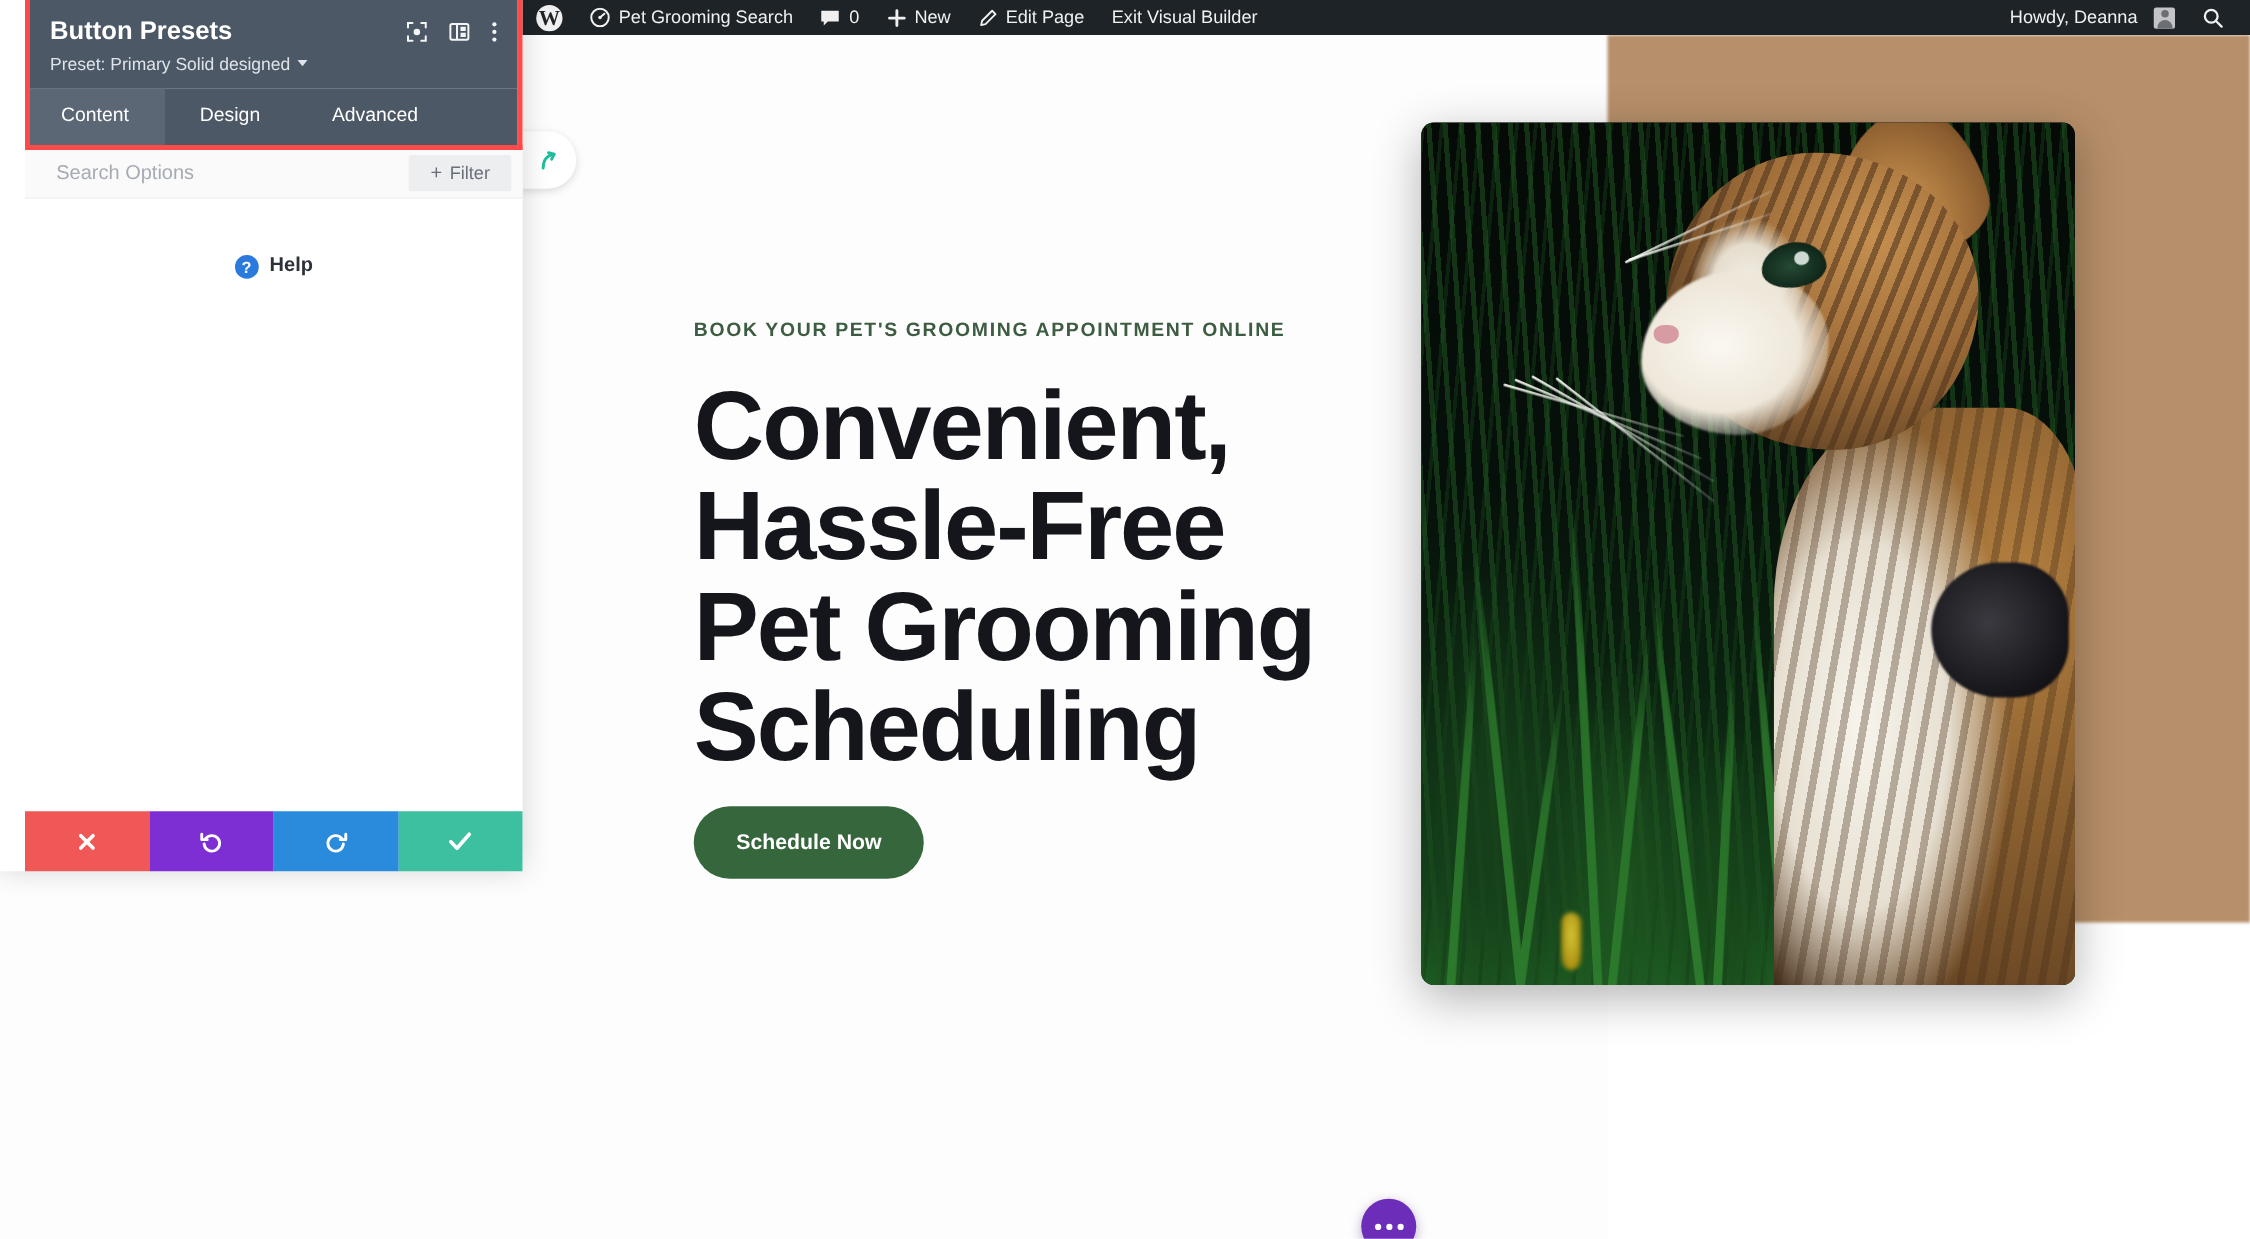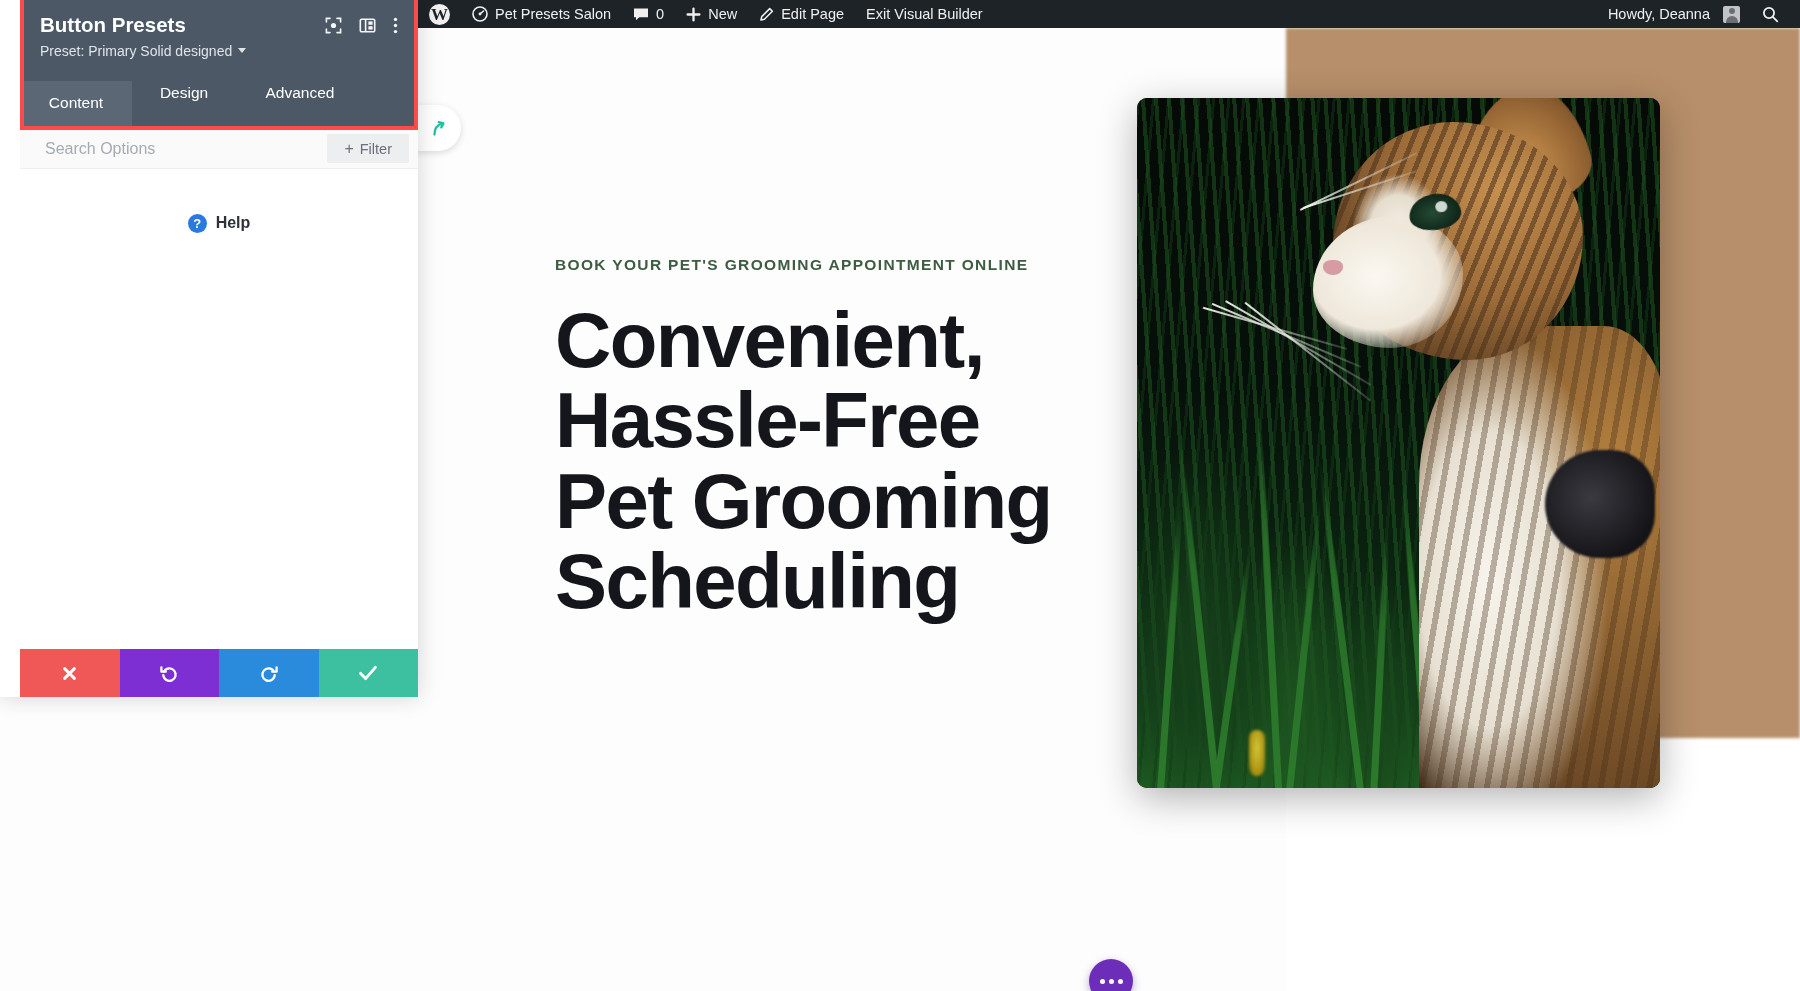--- a/index.html
+++ b/index.html
@@ -397,21 +397,21 @@
     background: #4c5866;
   }
   .tab {
     padding: 13px 0 14px;
     font-size: 15.5px;
     color: #ffffff;
     text-align: center;
     cursor: pointer;
     flex: 0 0 auto;
   }
-  .tab:nth-child(1) { width: 112px; margin-top: 10px; }
+  .tab:nth-child(1) { width: 112px; }
   .tab:nth-child(2) { width: 104px; }
   .tab:nth-child(3) { width: 128px; }
   .tab.active { background: #5b6775; }
 
   #search-row {
     display: flex;
     align-items: center;
     height: 39px;
     background: #fafafa;
     border-bottom: 1px solid #eceef0;
@@ -499,21 +499,21 @@
       <span class="wp-logo-glyph">W</span>
     </div>
     <div class="ab-item">
       <span>
         <svg class="ico-svg" width="16" height="16" viewBox="0 0 16 16">
           <circle cx="8" cy="8" r="7" fill="none" stroke="#f0f0f1" stroke-width="1.6"></circle>
           <path d="M8 8 L11.5 5" stroke="#f0f0f1" stroke-width="1.6" stroke-linecap="round"></path>
           <circle cx="8" cy="8" r="1.4" fill="#f0f0f1"></circle>
         </svg>
       </span>
-      <span>Pet Presets Salon</span>
+      <span>Pet Grooming Search</span>
     </div>
     <div class="ab-item">
       <span>
         <svg class="ico-svg" width="16" height="15" viewBox="0 0 16 15">
           <path d="M1 1.6h14v8.6H6.3L3 13.3v-3.1H1z" fill="#f0f0f1"></path>
         </svg>
       </span>
       <span>0</span>
     </div>
     <div class="ab-item">
@@ -587,20 +587,21 @@
     <div class="whisker" style="left:62px;  top:268px; width:162px; transform:rotate(23deg);"></div>
     <div class="whisker" style="left:66px;  top:286px; width:168px; transform:rotate(30deg);"></div>
     <div class="whisker" style="left:74px;  top:302px; width:160px; transform:rotate(38deg);"></div>
     <div class="whisker" style="left:150px; top:54px;  width:130px; transform:rotate(-26deg);"></div>
     <div class="whisker" style="left:160px; top:72px;  width:120px; transform:rotate(-18deg);"></div>
   </div>
 
   <div id="hero">
     <div id="eyebrow">BOOK YOUR PET'S GROOMING APPOINTMENT ONLINE</div>
     <h1 id="hero-title">Convenient, Hassle-Free Pet Grooming Scheduling</h1>
+    <button id="cta-button">Schedule Now</button>
   </div>
 
   <div id="fab">
     <i></i>
     <i></i>
     <i></i>
   </div>
 
   <div id="side-tab">
     <span>

